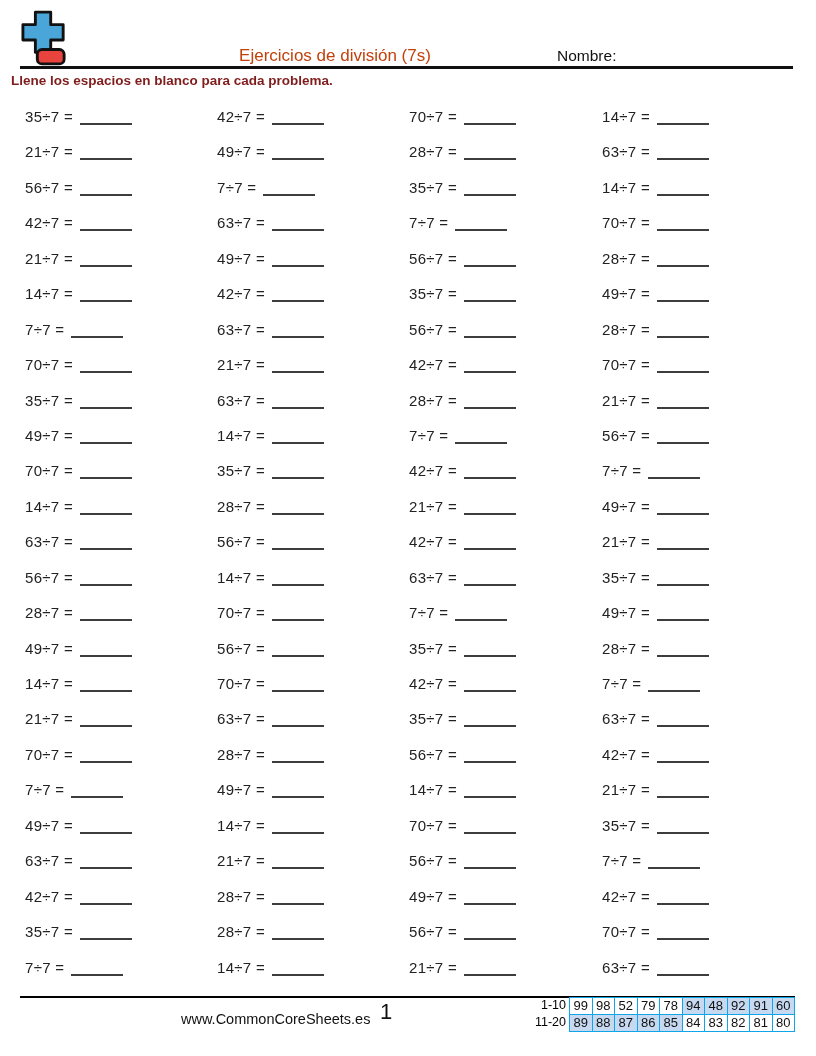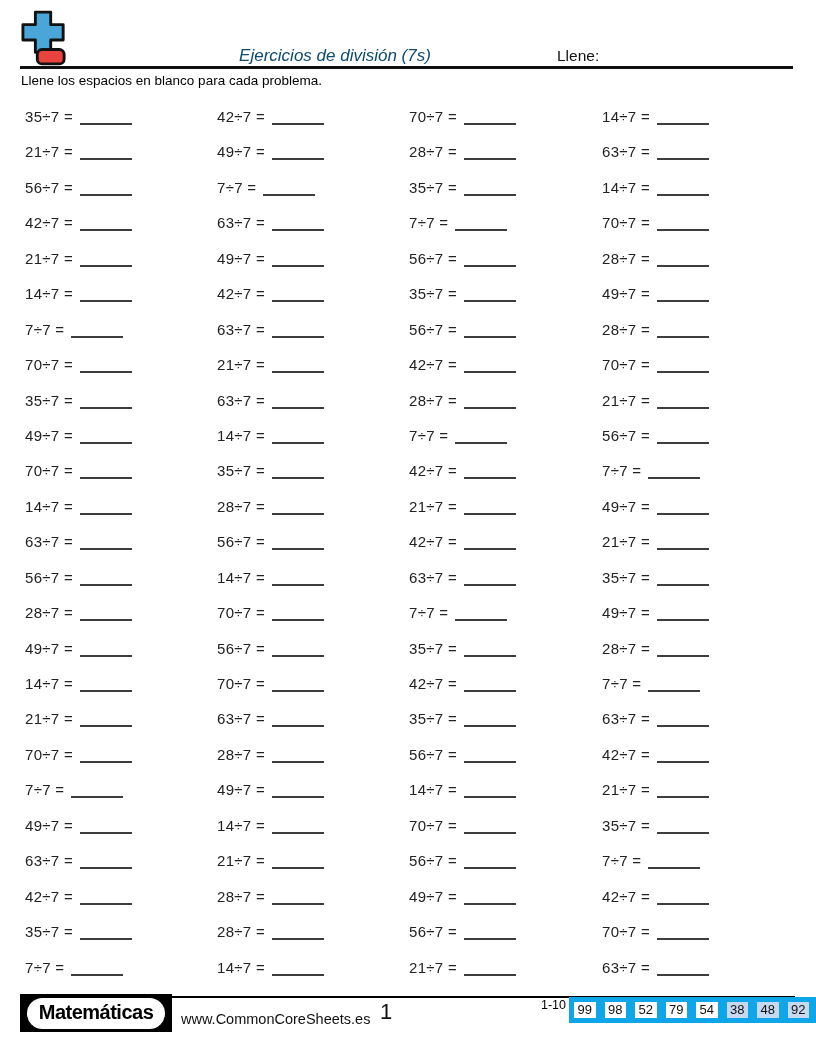--- a/index.html
+++ b/index.html
@@ -9,30 +9,30 @@
     margin:0 auto;
     background:#ffffff;
     font-family:"Liberation Sans", sans-serif;
     color:#1a1a1a;
     overflow:hidden;
   }
   
   .logo{position:absolute;left:21px;top:8px;}
   .page-title{
     position:absolute;left:185px;top:46px;width:300px;
-    text-align:center;font-size:17px;color:#0c4a6e;font-style:italic;
+    text-align:center;font-size:17px;color:#c2410c;
   }
   .name-label{
     position:absolute;left:557px;top:47px;font-size:15.5px;color:#111;
   }
   .header-rule{
     position:absolute;left:20px;top:66px;width:773px;height:3px;background:#101010;
   }
   .instruction{
-    position:absolute;left:21px;top:73px;font-size:13.5px;font-weight:normal;color:#000000;
+    position:absolute;left:11px;top:73px;font-size:13.5px;font-weight:bold;color:#7f1d1d;
   }
   
   .problems-grid{
     position:absolute;left:21px;top:101px;width:774px;
     display:grid;
     grid-template-columns:192px 192px 193px 197px;
     grid-template-rows:repeat(25, 35.45px);
   }
   .problem{
     padding-left:4px;padding-top:6px;
@@ -69,40 +69,40 @@
     position:absolute;left:529px;top:997px;
   }
   .score-row{display:flex;margin-top:-1px;}
   .score-row:first-child{margin-top:0;}
   .score-label{
     width:37px;padding-right:4px;text-align:right;
     font-size:12.5px;line-height:17px;color:#000;
   }
   .score-cell{
     width:21.5px;height:16px;line-height:16px;
-    border:5px solid #0ea5e9;margin-left:-1px;
+    border:1px solid #0ea5e9;margin-left:-1px;
     text-align:center;font-size:13px;color:#111;
     background:#fff;
   }
   .score-cell.shaded{background:#c6d9f0;}
 </style>
 </head>
 <body>
 
 <div class="page">
 
   <div class="logo">
     <svg width="46" height="62" viewBox="0 0 48 62">
       <path d="M15,3 h16 v13 h13 v16 h-13 v13 h-16 v-13 H2 v-16 h13 z" fill="#4aa6d8" stroke="#111111" stroke-width="3" stroke-linejoin="round"></path>
       <rect x="17" y="42" width="28" height="15" rx="5" fill="#e8433d" stroke="#111111" stroke-width="3"></rect>
     </svg>
   </div>
 
   <div class="page-title">Ejercicios de división (7s)</div>
-  <div class="name-label">Llene:</div>
+  <div class="name-label">Nombre:</div>
   <div class="header-rule"></div>
   <div class="instruction">Llene los espacios en blanco para cada problema.</div>
 
   <div class="problems-grid">
       <div class="problem" style="grid-area: 1 / 1;"><span class="eq">35÷7 =</span><span class="blank"></span></div>
       <div class="problem" style="grid-area: 2 / 1;"><span class="eq">21÷7 =</span><span class="blank"></span></div>
       <div class="problem" style="grid-area: 3 / 1;"><span class="eq">56÷7 =</span><span class="blank"></span></div>
       <div class="problem" style="grid-area: 4 / 1;"><span class="eq">42÷7 =</span><span class="blank"></span></div>
       <div class="problem" style="grid-area: 5 / 1;"><span class="eq">21÷7 =</span><span class="blank"></span></div>
       <div class="problem" style="grid-area: 6 / 1;"><span class="eq">14÷7 =</span><span class="blank"></span></div>
@@ -196,34 +196,44 @@
       <div class="problem" style="grid-area: 19 / 4;"><span class="eq">42÷7 =</span><span class="blank"></span></div>
       <div class="problem" style="grid-area: 20 / 4;"><span class="eq">21÷7 =</span><span class="blank"></span></div>
       <div class="problem" style="grid-area: 21 / 4;"><span class="eq">35÷7 =</span><span class="blank"></span></div>
       <div class="problem" style="grid-area: 22 / 4;"><span class="eq">7÷7 =</span><span class="blank"></span></div>
       <div class="problem" style="grid-area: 23 / 4;"><span class="eq">42÷7 =</span><span class="blank"></span></div>
       <div class="problem" style="grid-area: 24 / 4;"><span class="eq">70÷7 =</span><span class="blank"></span></div>
       <div class="problem" style="grid-area: 25 / 4;"><span class="eq">63÷7 =</span><span class="blank"></span></div>
     </div>
 
   <div class="footer-rule"></div>
-  <div class="brand-box">
-    <span class="brand-pill">Matemáticas</span>
-  </div>
   <div class="website">www.CommonCoreSheets.es</div>
   <div class="page-number">1</div>
   <div class="score-table">
       <div class="score-row">
         <div class="score-label">1-10</div>
         <div class="score-cell">99</div>
         <div class="score-cell">98</div>
         <div class="score-cell">52</div>
         <div class="score-cell">79</div>
-        <div class="score-cell">54</div>
-        <div class="score-cell shaded">38</div>
+        <div class="score-cell">78</div>
+        <div class="score-cell shaded">94</div>
         <div class="score-cell shaded">48</div>
         <div class="score-cell shaded">92</div>
         <div class="score-cell shaded">91</div>
         <div class="score-cell shaded">60</div>
       </div>
+      <div class="score-row">
+        <div class="score-label">11-20</div>
+        <div class="score-cell shaded">89</div>
+        <div class="score-cell shaded">88</div>
+        <div class="score-cell shaded">87</div>
+        <div class="score-cell shaded">86</div>
+        <div class="score-cell shaded">85</div>
+        <div class="score-cell">84</div>
+        <div class="score-cell">83</div>
+        <div class="score-cell">82</div>
+        <div class="score-cell">81</div>
+        <div class="score-cell">80</div>
+      </div>
     </div>
 
 </div>
 
 </body></html>

